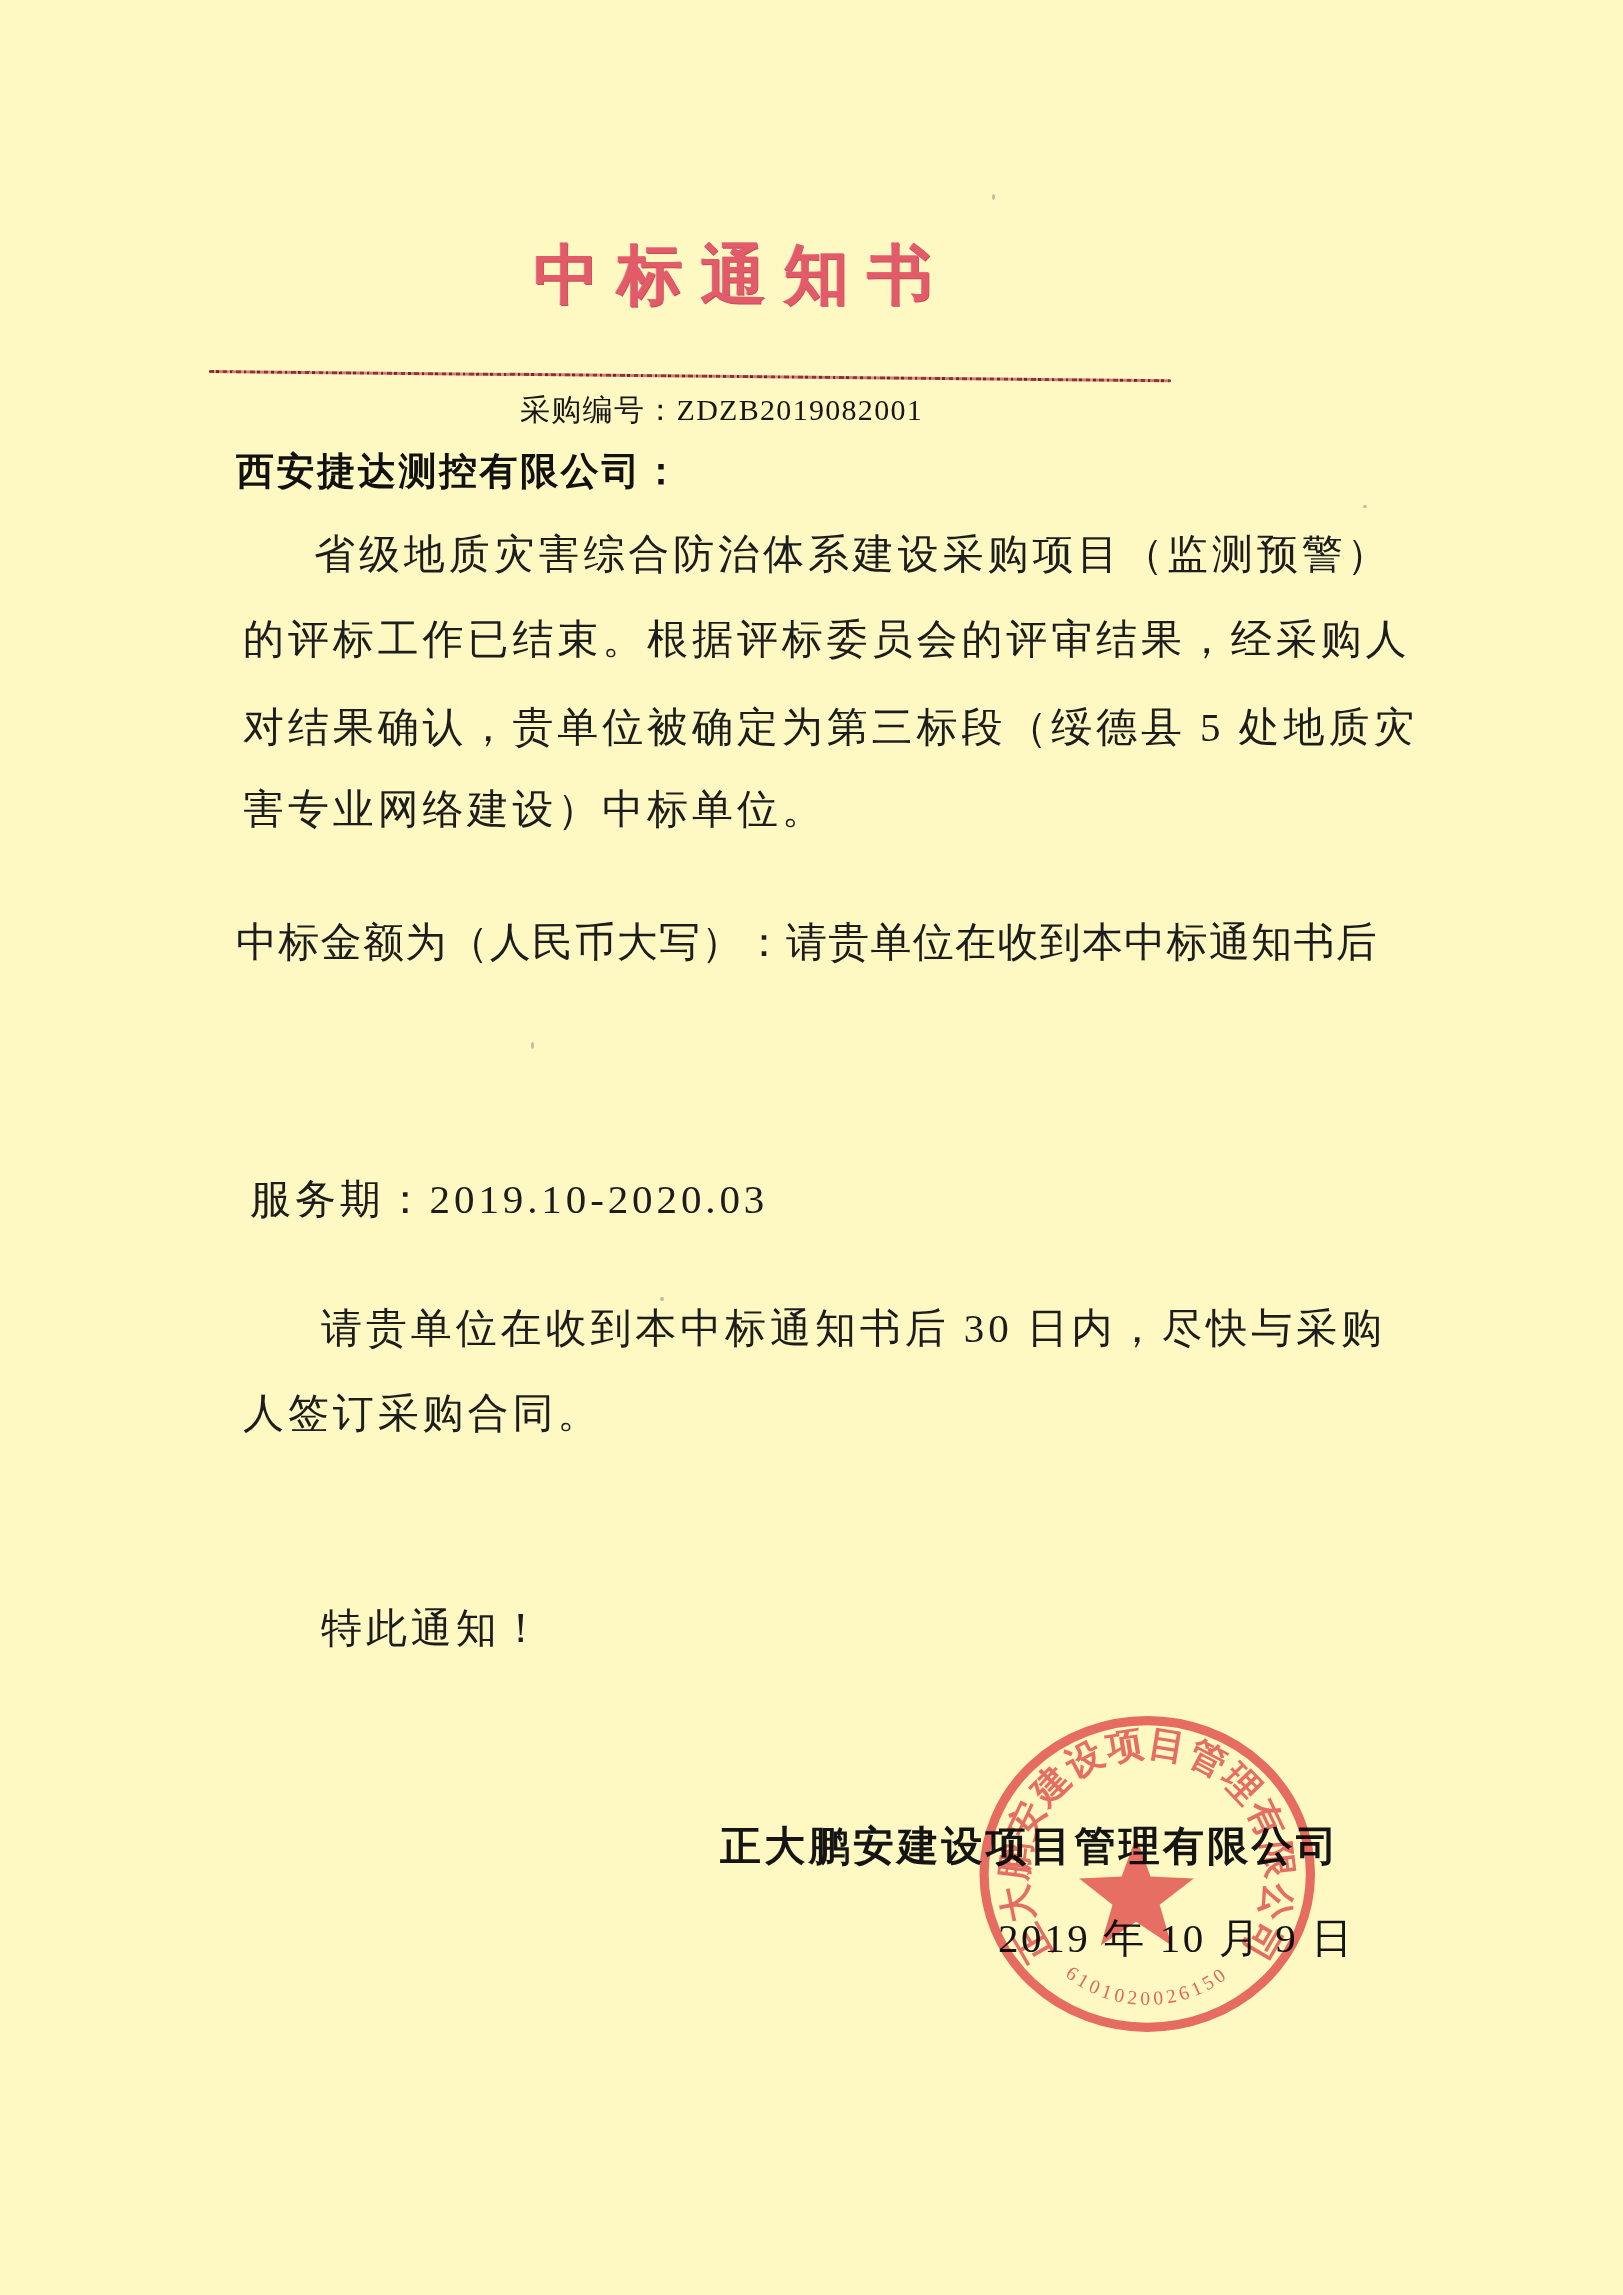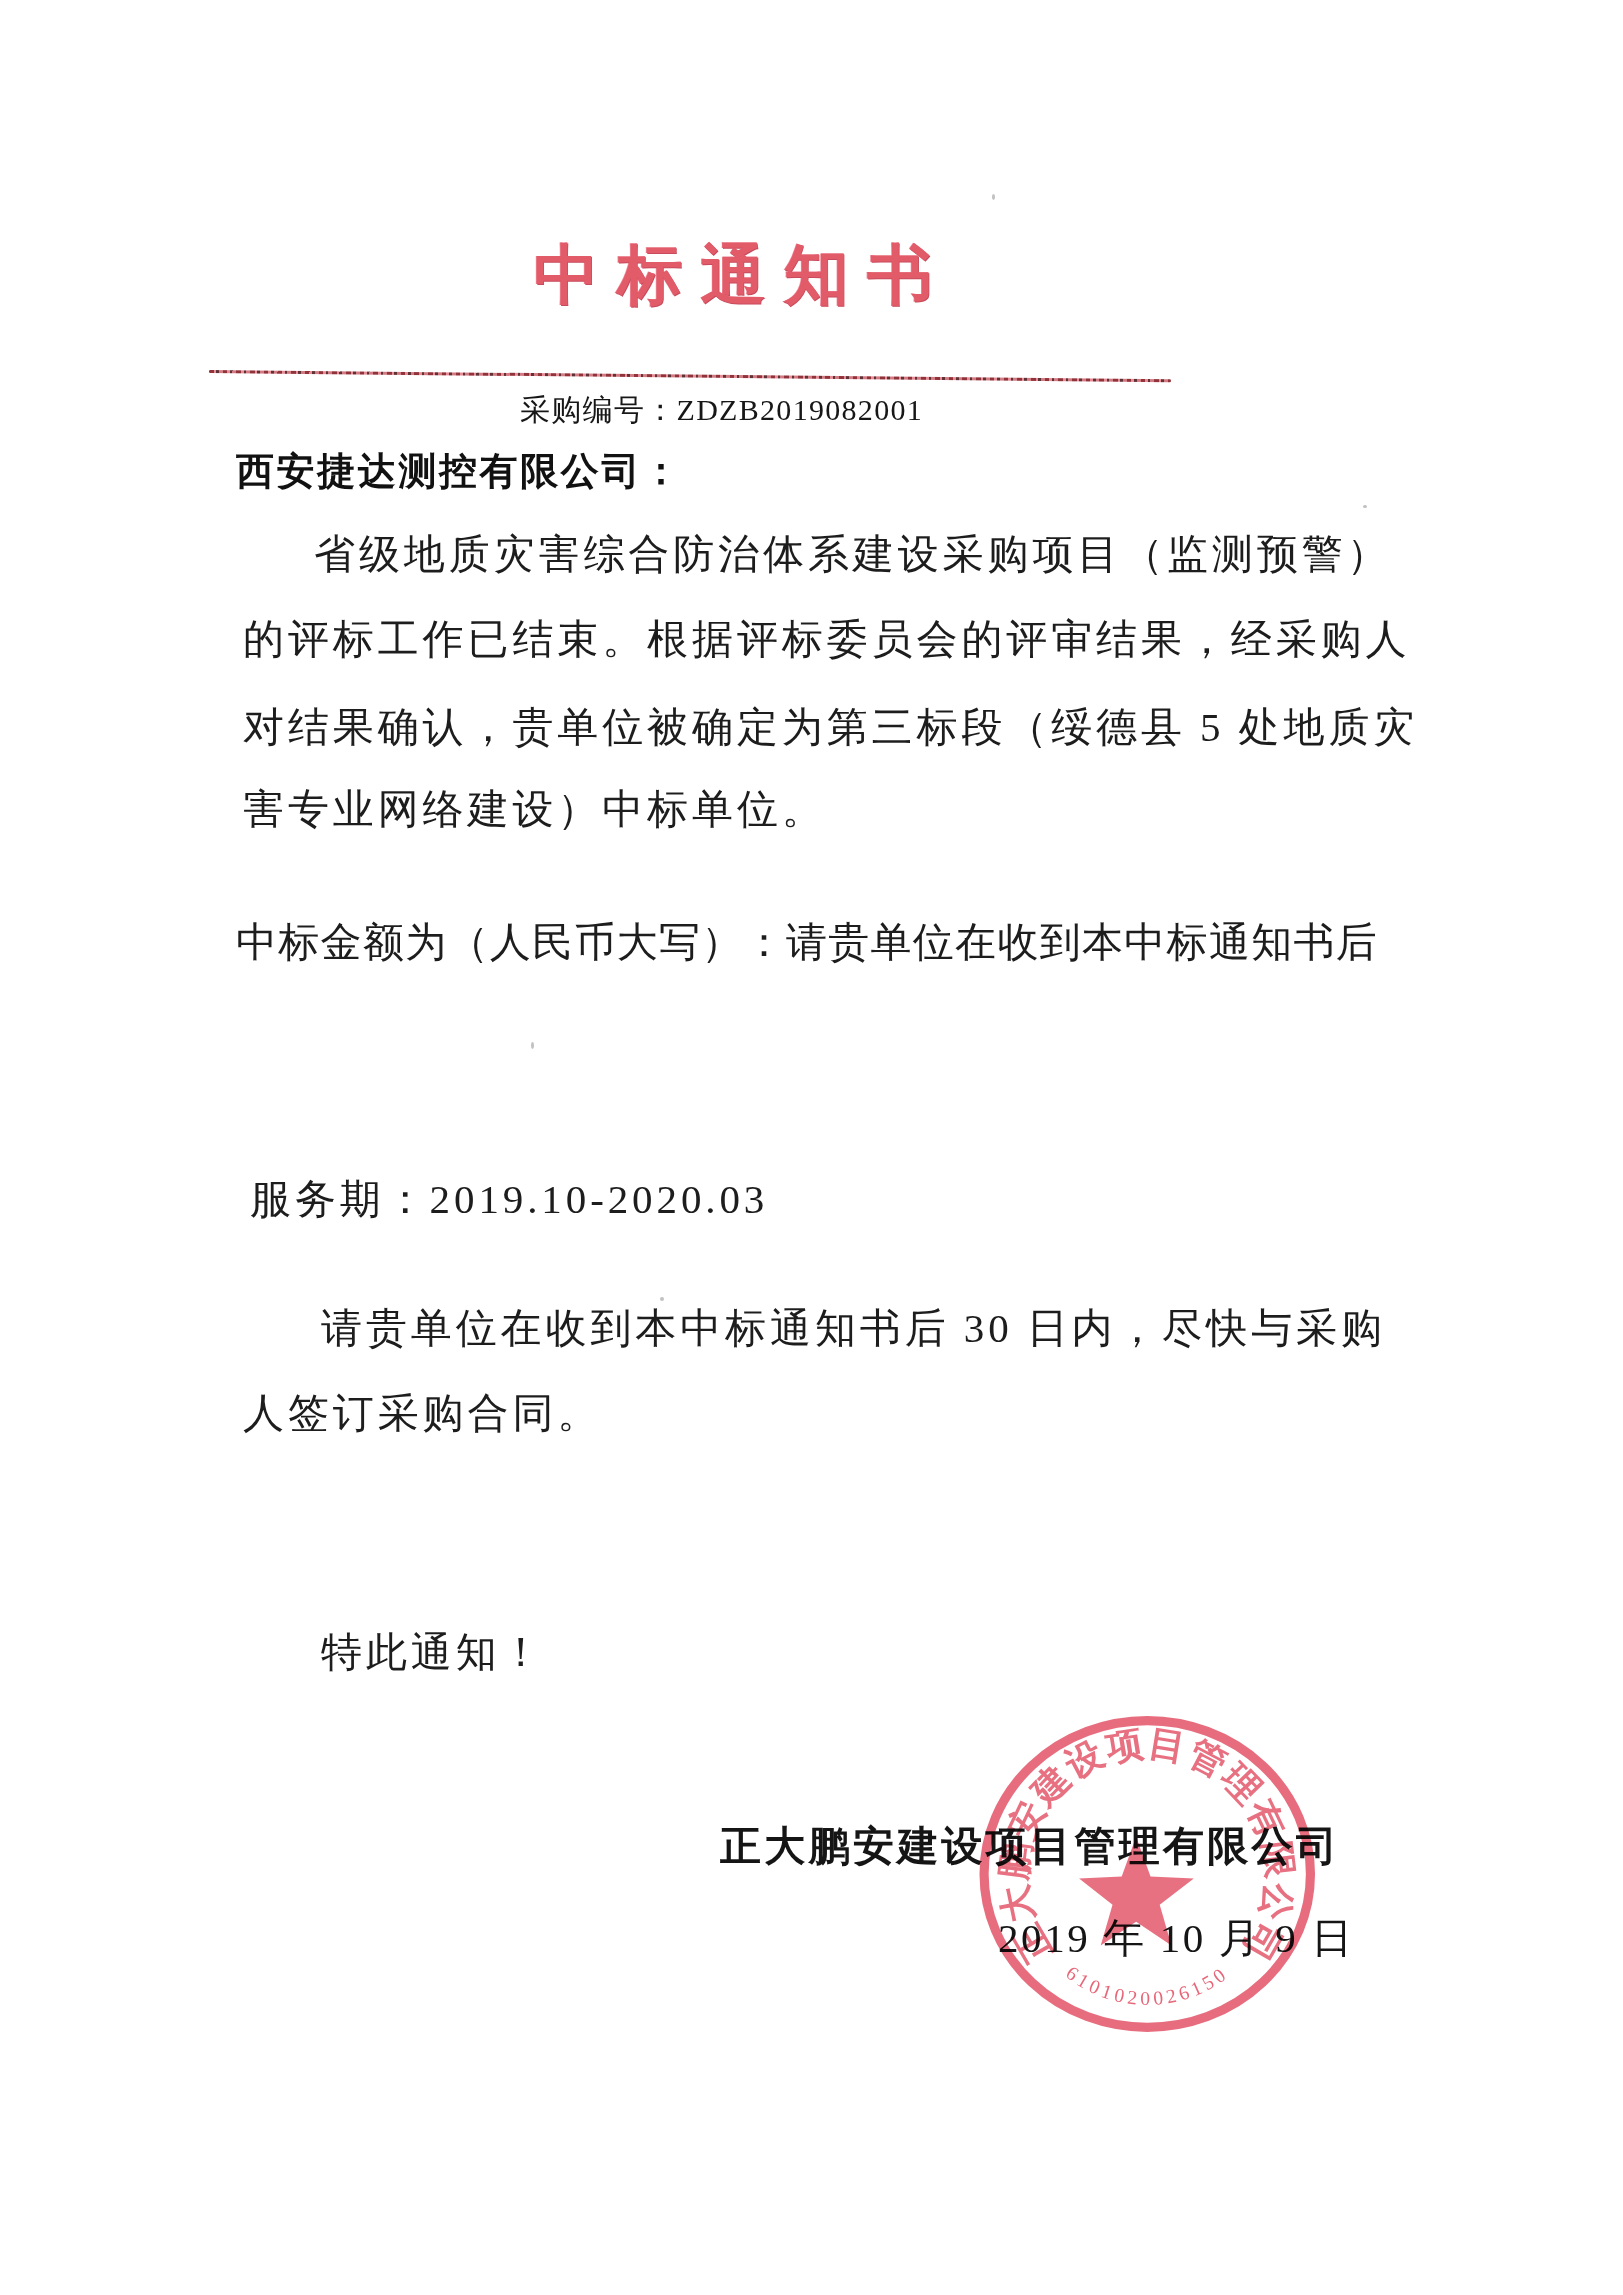--- a/index.html
+++ b/index.html
@@ -1,19 +1,19 @@
 <!DOCTYPE html>
 <html style="font-size:10.5px"><head>
 <meta charset="utf-8">
 <style>
   html,body{margin:0;padding:0;background:#e8e8e8;}
   .page{
     position:relative;
     width:1623px;height:2295px;
-    background:#ffffff;
+    background:#fef9c3;
     overflow:hidden;
     font-family:"Liberation Serif","DejaVu Serif",serif;
     color:#1f1f1f;
   }
   .abs{position:absolute;white-space:nowrap;line-height:1;}
   .doc-title{
     font-size:65px;font-weight:bold;letter-spacing:18.3px;
     color:#e25b69;
     text-shadow:0.7px 0.7px 0 #c74b5c, -0.7px 0 0 #f2899a;
   }
@@ -56,21 +56,21 @@
   <div class="abs body-line" style="left:243px;top:707px;">对结果确认，贵单位被确定为第三标段（绥德县 5 处地质灾</div>
   <div class="abs body-line" style="left:243px;top:789px;text-align:center;">害专业网络建设）中标单位。</div>
 
   <div class="abs amount-line" style="left:236px;top:922px;">中标金额为（人民币大写）：请贵单位在收到本中标通知书后</div>
 
   <div class="abs body-line" style="left:250px;top:1179px;">服务期：2019.10-2020.03</div>
 
   <div class="abs body-line" style="left:321px;top:1308px;">请贵单位在收到本中标通知书后 30 日内，尽快与采购</div>
   <div class="abs body-line" style="left:243px;top:1393px;">人签订采购合同。</div>
 
-  <div class="abs body-line" style="left:321px;top:1608px;margin-top:24px;">特此通知！</div>
+  <div class="abs body-line" style="left:321px;top:1608px;">特此通知！</div>
 
   <div class="abs sig-company" style="left:720px;top:1826px;">正大鹏安建设项目管理有限公司</div>
   <div class="abs sig-date" style="left:998px;top:1918px;">2019 年 10 月 9 日</div>
 
   <svg class="stamp-svg" width="367" height="367" viewBox="1480 2596 560 560">
 
     <ellipse cx="1752" cy="2863" rx="249" ry="234" fill="none" stroke="#e24d62" stroke-width="14" opacity="0.82"></ellipse>
 
     <defs>
       <path id="ringPath" d="M 1600 2969 A 183 183 0 1 1 1903 2969" fill="none"></path>

